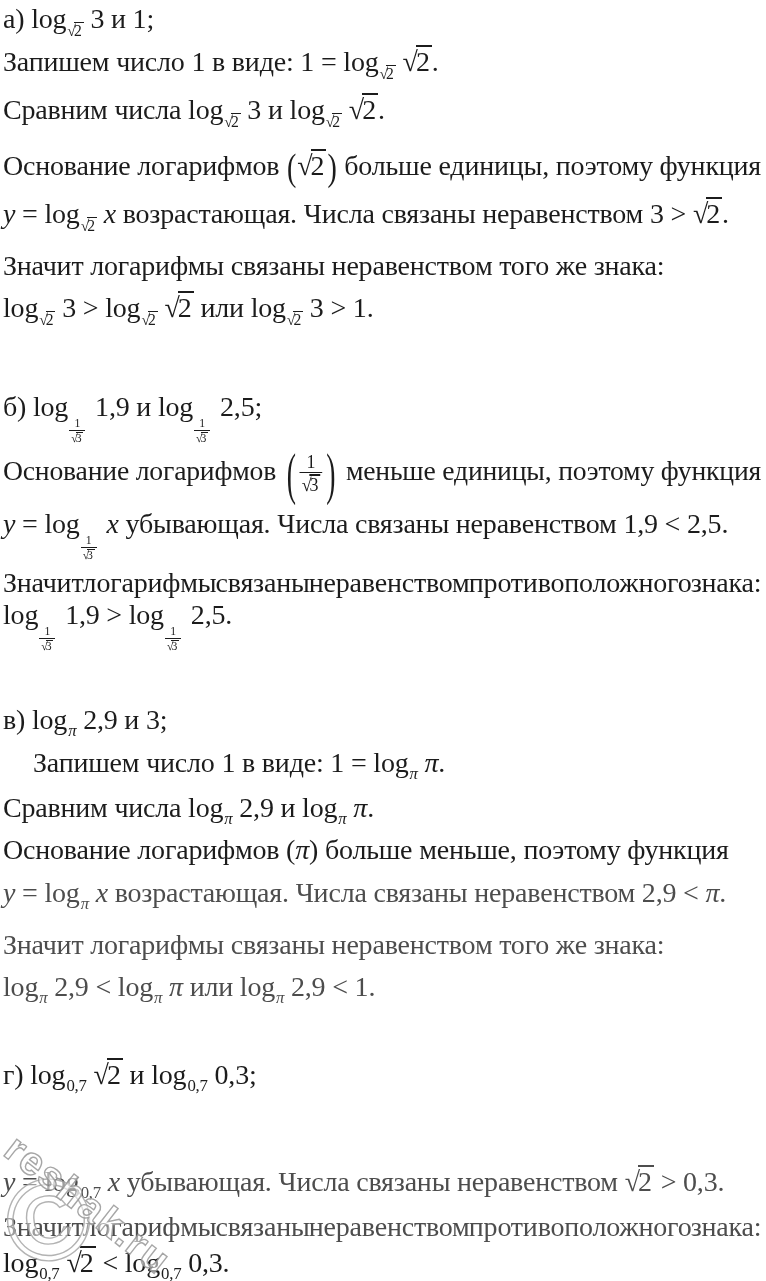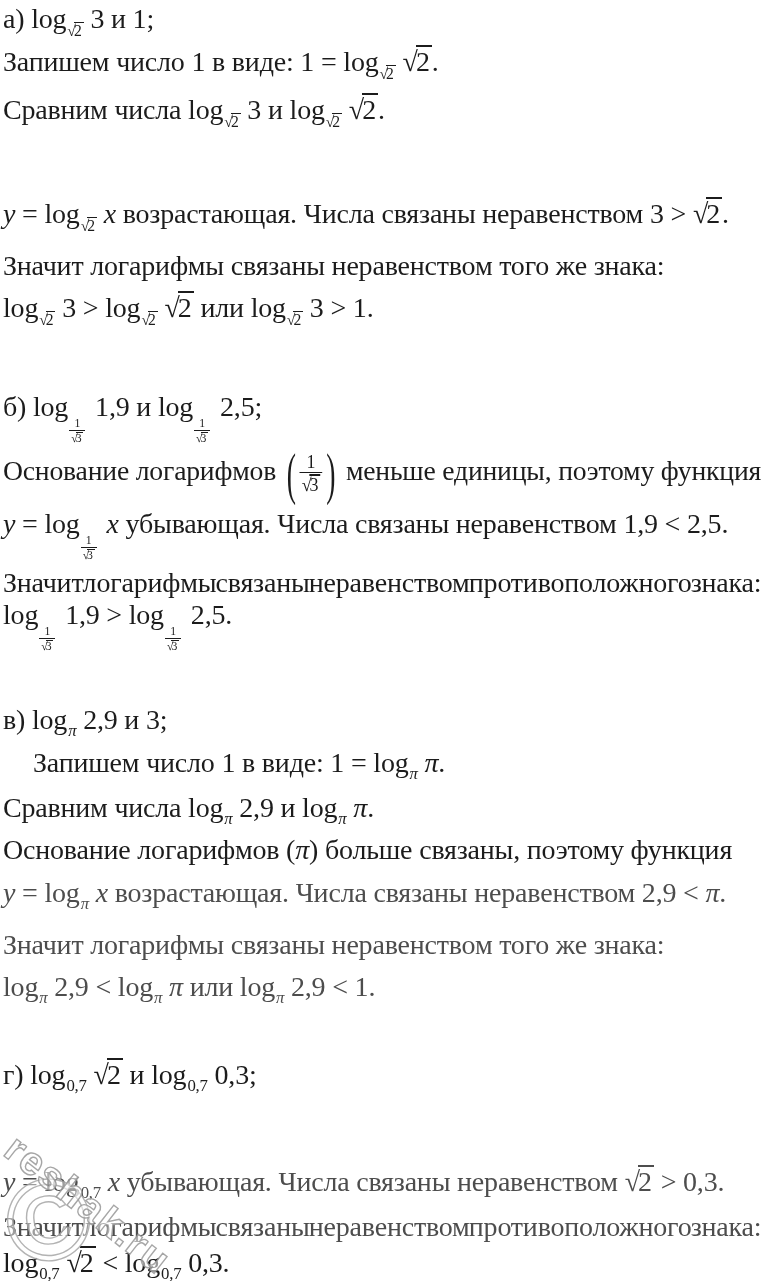--- a/index.html
+++ b/index.html
@@ -81,32 +81,33 @@
   }
 </style>
 </head>
 <body>
 
 <div class="page">
   <div id="lines">
       <div class="line" style="top: 2px;"><span class="inner"><span class="txt">а) </span><span class="log"><span class="logword">log</span><span class="sub sub-sqrt"><span class="sqrt"><span class="rsign">√</span><span class="rad">2</span></span></span></span><span class="txt"> 3  и 1;</span></span></div>
       <div class="line" style="top: 45px;"><span class="inner"><span class="txt">Запишем число 1 в виде: 1 = </span><span class="log"><span class="logword">log</span><span class="sub sub-sqrt"><span class="sqrt"><span class="rsign">√</span><span class="rad">2</span></span></span></span><span class="txt"> </span><span class="sqrt"><span class="rsign">√</span><span class="rad">2</span></span><span class="txt">.</span></span></div>
       <div class="line" style="top: 93px;"><span class="inner"><span class="txt">Сравним числа </span><span class="log"><span class="logword">log</span><span class="sub sub-sqrt"><span class="sqrt"><span class="rsign">√</span><span class="rad">2</span></span></span></span><span class="txt"> 3  и  </span><span class="log"><span class="logword">log</span><span class="sub sub-sqrt"><span class="sqrt"><span class="rsign">√</span><span class="rad">2</span></span></span></span><span class="txt"> </span><span class="sqrt"><span class="rsign">√</span><span class="rad">2</span></span><span class="txt">.</span></span></div>
+      <div class="line" style="top: 149px;"><span class="inner"><span class="txt">Основание логарифмов </span><span class="par md">(</span><span class="sqrt"><span class="rsign">√</span><span class="rad">2</span></span><span class="par md">)</span><span class="txt"> больше единицы, поэтому функция</span></span></div>
       <div class="line" style="top: 197px;"><span class="inner"><span class="var">y</span><span class="txt"> = </span><span class="log"><span class="logword">log</span><span class="sub sub-sqrt"><span class="sqrt"><span class="rsign">√</span><span class="rad">2</span></span></span></span><span class="txt"> </span><span class="var">x</span><span class="txt"> возрастающая. Числа связаны неравенством 3 &gt; </span><span class="sqrt"><span class="rsign">√</span><span class="rad">2</span></span><span class="txt">.</span></span></div>
       <div class="line" style="top: 249px;"><span class="inner"><span class="txt">Значит логарифмы связаны неравенством того же знака:</span></span></div>
       <div class="line" style="top: 291px;"><span class="inner"><span class="log"><span class="logword">log</span><span class="sub sub-sqrt"><span class="sqrt"><span class="rsign">√</span><span class="rad">2</span></span></span></span><span class="txt"> 3 &gt; </span><span class="log"><span class="logword">log</span><span class="sub sub-sqrt"><span class="sqrt"><span class="rsign">√</span><span class="rad">2</span></span></span></span><span class="txt"> </span><span class="sqrt"><span class="rsign">√</span><span class="rad">2</span></span><span class="txt"> или </span><span class="log"><span class="logword">log</span><span class="sub sub-sqrt"><span class="sqrt"><span class="rsign">√</span><span class="rad">2</span></span></span></span><span class="txt"> 3 &gt; 1.</span></span></div>
       <div class="line" style="top: 390px;"><span class="inner"><span class="txt">б) </span><span class="log"><span class="logword">log</span><span class="sub sub-frac"><span class="frac"><span class="num">1</span><span class="den"><span class="sqrt"><span class="rsign">√</span><span class="rad">3</span></span></span></span></span></span><span class="txt"> 1,9  и  </span><span class="log"><span class="logword">log</span><span class="sub sub-frac"><span class="frac"><span class="num">1</span><span class="den"><span class="sqrt"><span class="rsign">√</span><span class="rad">3</span></span></span></span></span></span><span class="txt"> 2,5;</span></span></div>
       <div class="line" style="top: 452px;"><span class="inner" style="transform-origin: 0px 50%; transform: scaleX(0.988266);"><span class="txt">Основание логарифмов </span><span class="par lg">(</span><span class="frac"><span class="num">1</span><span class="den"><span class="sqrt"><span class="rsign">√</span><span class="rad">3</span></span></span></span><span class="par lg">)</span><span class="txt"> меньше единицы, поэтому функция</span></span></div>
       <div class="line" style="top: 507px;"><span class="inner"><span class="var">y</span><span class="txt"> = </span><span class="log"><span class="logword">log</span><span class="sub sub-frac"><span class="frac"><span class="num">1</span><span class="den"><span class="sqrt"><span class="rsign">√</span><span class="rad">3</span></span></span></span></span></span><span class="txt"> </span><span class="var">x</span><span class="txt"> убывающая. Числа связаны неравенством 1,9 &lt; 2,5.</span></span></div>
       <div class="line justify" style="top: 566px;"><span class="inner" style="word-spacing: -7.6px;"><span class="txt">Значит логарифмы связаны неравенством противоположного знака:</span></span></div>
       <div class="line" style="top: 598px;"><span class="inner"><span class="log"><span class="logword">log</span><span class="sub sub-frac"><span class="frac"><span class="num">1</span><span class="den"><span class="sqrt"><span class="rsign">√</span><span class="rad">3</span></span></span></span></span></span><span class="txt"> 1,9 &gt; </span><span class="log"><span class="logword">log</span><span class="sub sub-frac"><span class="frac"><span class="num">1</span><span class="den"><span class="sqrt"><span class="rsign">√</span><span class="rad">3</span></span></span></span></span></span><span class="txt"> 2,5.</span></span></div>
       <div class="line" style="top: 703px;"><span class="inner"><span class="txt">в) </span><span class="log"><span class="logword">log</span><span class="sub sub-plain"><span class="var">π</span></span></span><span class="txt"> 2,9  и 3;</span></span></div>
       <div class="line" style="top: 746px; margin-left: 30px;"><span class="inner"><span class="txt">Запишем число 1 в виде: 1 = </span><span class="log"><span class="logword">log</span><span class="sub sub-plain"><span class="var">π</span></span></span><span class="txt"> </span><span class="var">π</span><span class="txt">.</span></span></div>
       <div class="line" style="top: 791px;"><span class="inner"><span class="txt">Сравним числа </span><span class="log"><span class="logword">log</span><span class="sub sub-plain"><span class="var">π</span></span></span><span class="txt"> 2,9  и  </span><span class="log"><span class="logword">log</span><span class="sub sub-plain"><span class="var">π</span></span></span><span class="txt"> </span><span class="var">π</span><span class="txt">.</span></span></div>
-      <div class="line" style="top: 833px;"><span class="inner"><span class="txt">Основание логарифмов (</span><span class="var">π</span><span class="txt">) больше связаны, поэтому функция</span></span></div>
+      <div class="line" style="top: 833px;"><span class="inner"><span class="txt">Основание логарифмов (</span><span class="var">π</span><span class="txt">) больше меньше, поэтому функция</span></span></div>
       <div class="line" style="top: 876px; color: rgb(77, 77, 77);"><span class="inner"><span class="var">y</span><span class="txt"> = </span><span class="log"><span class="logword">log</span><span class="sub sub-plain"><span class="var">π</span></span></span><span class="txt"> </span><span class="var">x</span><span class="txt"> возрастающая. Числа связаны неравенством 2,9 &lt; </span><span class="var">π</span><span class="txt">.</span></span></div>
       <div class="line" style="top: 928px; color: rgb(77, 77, 77);"><span class="inner"><span class="txt">Значит логарифмы связаны неравенством того же знака:</span></span></div>
       <div class="line" style="top: 970px; color: rgb(77, 77, 77);"><span class="inner"><span class="log"><span class="logword">log</span><span class="sub sub-plain"><span class="var">π</span></span></span><span class="txt"> 2,9 &lt; </span><span class="log"><span class="logword">log</span><span class="sub sub-plain"><span class="var">π</span></span></span><span class="txt"> </span><span class="var">π</span><span class="txt"> или </span><span class="log"><span class="logword">log</span><span class="sub sub-plain"><span class="var">π</span></span></span><span class="txt"> 2,9 &lt; 1.</span></span></div>
       <div class="line" style="top: 1058px;"><span class="inner"><span class="txt">г) </span><span class="log"><span class="logword">log</span><span class="sub sub-plain"><span class="txt">0,7</span></span></span><span class="txt"> </span><span class="sqrt"><span class="rsign">√</span><span class="rad">2</span></span><span class="txt">  и  </span><span class="log"><span class="logword">log</span><span class="sub sub-plain"><span class="txt">0,7</span></span></span><span class="txt"> 0,3;</span></span></div>
       <div class="line" style="top: 1165px; color: rgb(77, 77, 77);"><span class="inner"><span class="var">y</span><span class="txt"> = </span><span class="log"><span class="logword">log</span><span class="sub sub-plain"><span class="txt">0,7</span></span></span><span class="txt"> </span><span class="var">x</span><span class="txt"> убывающая. Числа связаны неравенством </span><span class="sqrt"><span class="rsign">√</span><span class="rad">2</span></span><span class="txt"> &gt; 0,3.</span></span></div>
       <div class="line justify" style="top: 1210px; color: rgb(77, 77, 77);"><span class="inner" style="word-spacing: -7.6px;"><span class="txt">Значит логарифмы связаны неравенством противоположного знака:</span></span></div>
       <div class="line" style="top: 1246px;"><span class="inner"><span class="log"><span class="logword">log</span><span class="sub sub-plain"><span class="txt">0,7</span></span></span><span class="txt"> </span><span class="sqrt"><span class="rsign">√</span><span class="rad">2</span></span><span class="txt"> &lt; </span><span class="log"><span class="logword">log</span><span class="sub sub-plain"><span class="txt">0,7</span></span></span><span class="txt"> 0,3.</span></span></div>
     </div>
   <div class="watermark">
     <span class="wm-copy">©</span>

